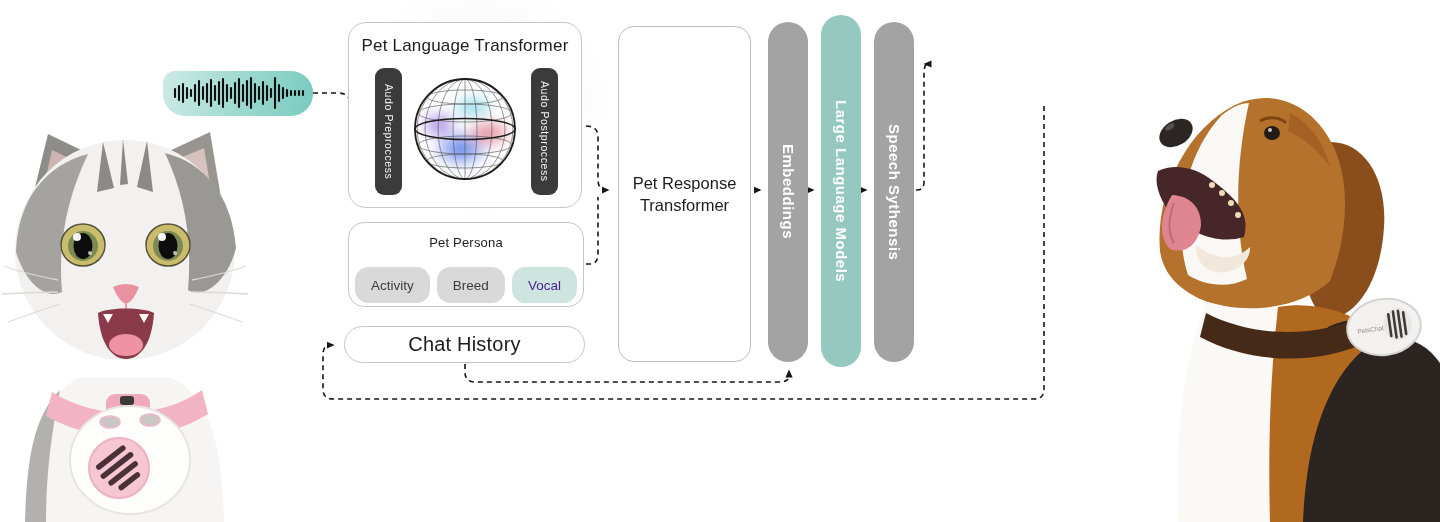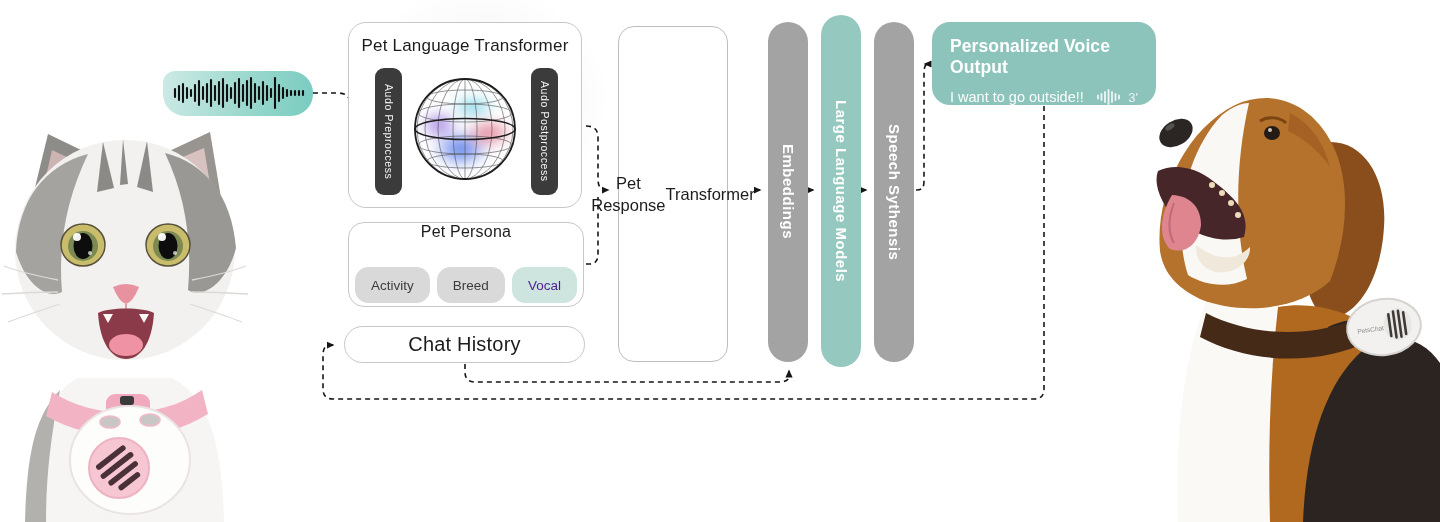--- a/index.html
+++ b/index.html
@@ -14,29 +14,29 @@
   .dbox{position:absolute;background:#fff;border:1px solid #c7c7c7;border-radius:18px;box-sizing:border-box;}
   .dbox-title{text-align:center;font-size:17px;color:#1c1c1c;letter-spacing:.2px;}
   .transformer{left:348px;top:22px;width:234px;height:186px;}
   .transformer .dbox-title{margin-top:13px;}
   .vbar{position:absolute;background:#3b3b3b;border-radius:9px;display:flex;align-items:center;justify-content:center;}
   .vbar span{writing-mode:vertical-rl;font-size:10.5px;letter-spacing:.6px;color:#f4f4f4;white-space:nowrap;}
   .vbar.pre{left:26px;top:45px;width:27px;height:127px;}
   .vbar.post{left:182px;top:45px;width:27px;height:127px;}
   .globe{position:absolute;left:64px;top:54px;}
   .persona{left:348px;top:222px;width:236px;height:85px;border-radius:16px;}
-  .persona .dbox-title{font-size:16px;}
+  .persona .dbox-title{margin-top:12px;font-size:13px;}
   .chips{position:absolute;left:0;top:44px;width:100%;display:flex;justify-content:center;gap:7px;}
   .chip{height:36px;border-radius:13.5px;background:#d9d9d9;display:flex;align-items:center;justify-content:center;
     padding:0 16px;font-size:13.5px;color:#3d3d3d;}
   .chip.teal{background:#cde4df;color:#4c1d95;}
   .chatbox{left:344px;top:326px;width:241px;height:37px;border-radius:18.5px;display:flex;align-items:center;justify-content:center;}
   .chatbox .dbox-title{font-size:20px;margin:0;}
-  .response{left:618px;top:26px;width:110px;height:336px;border-radius:16px;border-color:#bdbdbd;
-    display:flex;flex-direction:row;align-items:center;justify-content:center;}
+  .response{left:618px;top:26px;width:133px;height:336px;border-radius:16px;border-color:#bdbdbd;
+    display:flex;flex-direction:column;align-items:center;justify-content:center;}
   .response .line{font-size:16.5px;line-height:22px;color:#1c1c1c;text-align:center;}
   
   .pill{position:absolute;border-radius:20px;display:flex;align-items:center;justify-content:center;}
   .pill span{writing-mode:vertical-rl;font-size:15px;font-weight:700;letter-spacing:.5px;color:#ffffff;white-space:nowrap;}
   .pill.gray{background:#a3a3a3;}
   .pill.teal{background:#95c8bf;}
   .pill.embeddings{left:768px;top:22px;width:40px;height:340px;}
   .pill.llm{left:821px;top:15px;width:40px;height:352px;}
   .pill.speech{left:874px;top:22px;width:40px;height:340px;}
   
@@ -168,32 +168,20 @@
   <div class="pill gray embeddings">
     <span>Embeddings</span>
   </div>
   <div class="pill teal llm">
     <span>Large Language Models</span>
   </div>
   <div class="pill gray speech">
     <span>Speech Sythensis</span>
   </div>
 
-  <div class="voiceout">
-    <div class="t">Personalized Voice Output</div>
-    <div class="row">
-      <div class="m">I want to go outside!!</div>
-      <div class="mini">
-        <svg width="26" height="20" viewBox="0 0 26 20">
-          <path stroke="rgba(255,255,255,.85)" stroke-width="1.8" stroke-linecap="round" fill="none" d="M2 8.5 v3 M5.5 7 v6 M9 5 v10 M12.5 3 v14 M16 5 v10 M19.5 7 v6 M23 8.5 v3"></path>
-        </svg>
-        <span class="dur">3'</span>
-      </div>
-    </div>
-  </div>
 
   <svg class="abs" style="left:0;top:130px;" width="250" height="392" viewBox="0 0 250 392">
 
     <path d="M28,392 C30,315 42,268 78,248 L172,248 C210,268 222,315 224,392 Z" fill="#f6f5f3"></path>
     <path d="M25,392 C27,320 36,285 60,260 C50,310 46,350 46,392 Z" fill="#b3b1ae"></path>
 
     <path d="M30,78 L48,4 L110,34 Z" fill="#8e8c89"></path>
     <path d="M42,64 L52,20 L90,38 Z" fill="#cbb4b1"></path>
     <path d="M222,74 L210,2 L150,30 Z" fill="#98948f"></path>
     <path d="M211,60 L204,18 L166,34 Z" fill="#d8c2bf"></path>

